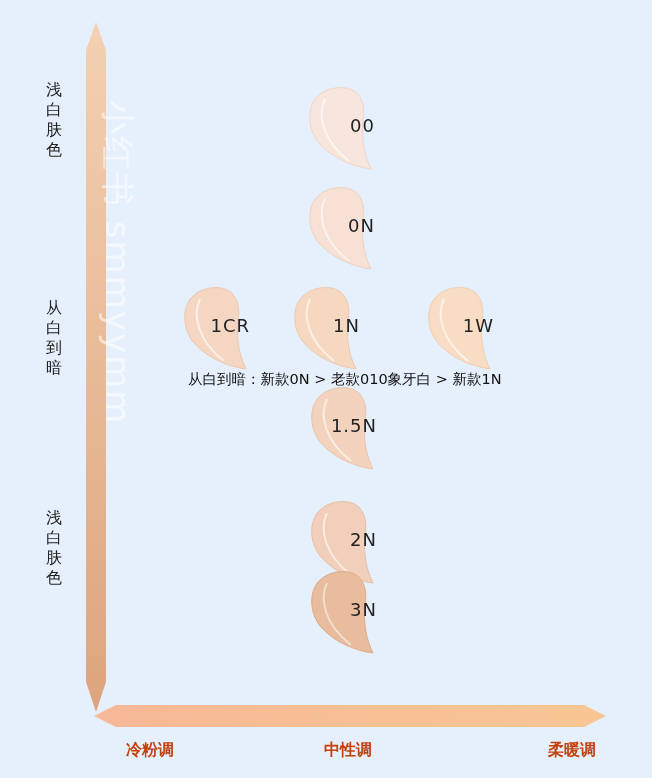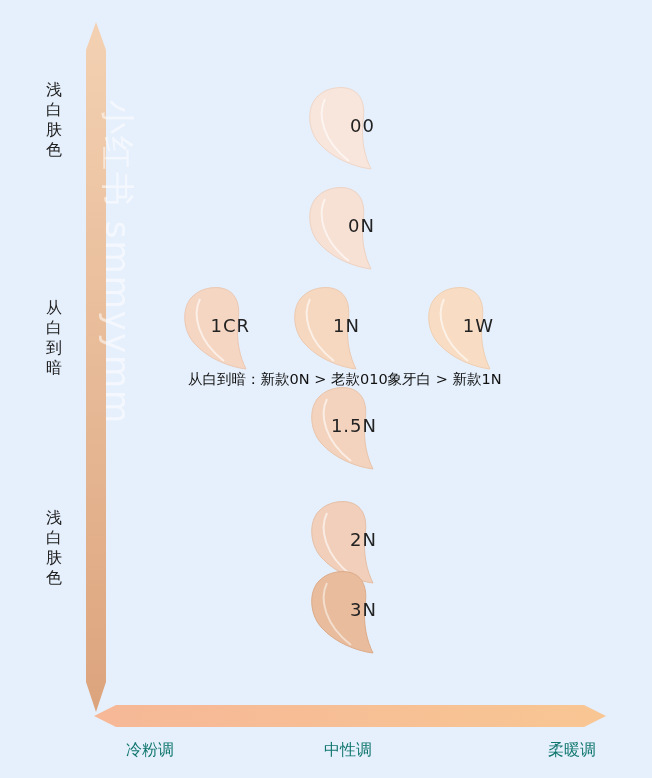--- a/index.html
+++ b/index.html
@@ -1,21 +1,21 @@
 <!DOCTYPE html>
 <html><head>
 <meta charset="utf-8">
 <style>
   html, body { margin:0; padding:0; }
   body { width:652px; height:778px; background:#e6f0fc; position:relative; overflow:hidden;
          font-family:"DejaVu Sans","Liberation Sans",sans-serif; color:#2a2a2a; }
   .y-axis { position:absolute; left:86px; top:22px; width:20px; height:690px; }
   .x-axis { position:absolute; left:94px; top:705px; width:512px; height:22px; }
   .ylabel { position:absolute; left:44px; width:20px; font-size:16px; line-height:20px; text-align:center; color:#222; }
-  .xlabel { position:absolute; top:740px; font-size:16px; color:#0f766e; }
+  .xlabel { position:absolute; top:740px; font-size:16px; color:#c2410c;font-weight:bold; }
   .swatch { position:absolute; width:70px; height:88px; }
   .swatch svg { position:absolute; left:0; top:0; }
   .swatch .lbl { position:absolute; left:0; right:0; top:30px; text-align:right; font-size:18px; color:#222; letter-spacing:1px; }
   .note { position:absolute; left:188px; top:370px; font-size:14.5px; color:#111; white-space:nowrap; }
   .wm { position:absolute; left:60px; top:100px; font-size:34px; color:rgba(255,255,255,0.55);
         transform:rotate(90deg); transform-origin:left top; white-space:nowrap; left:140px; letter-spacing:2px; }
 </style>
 </head>
 <body>
 

